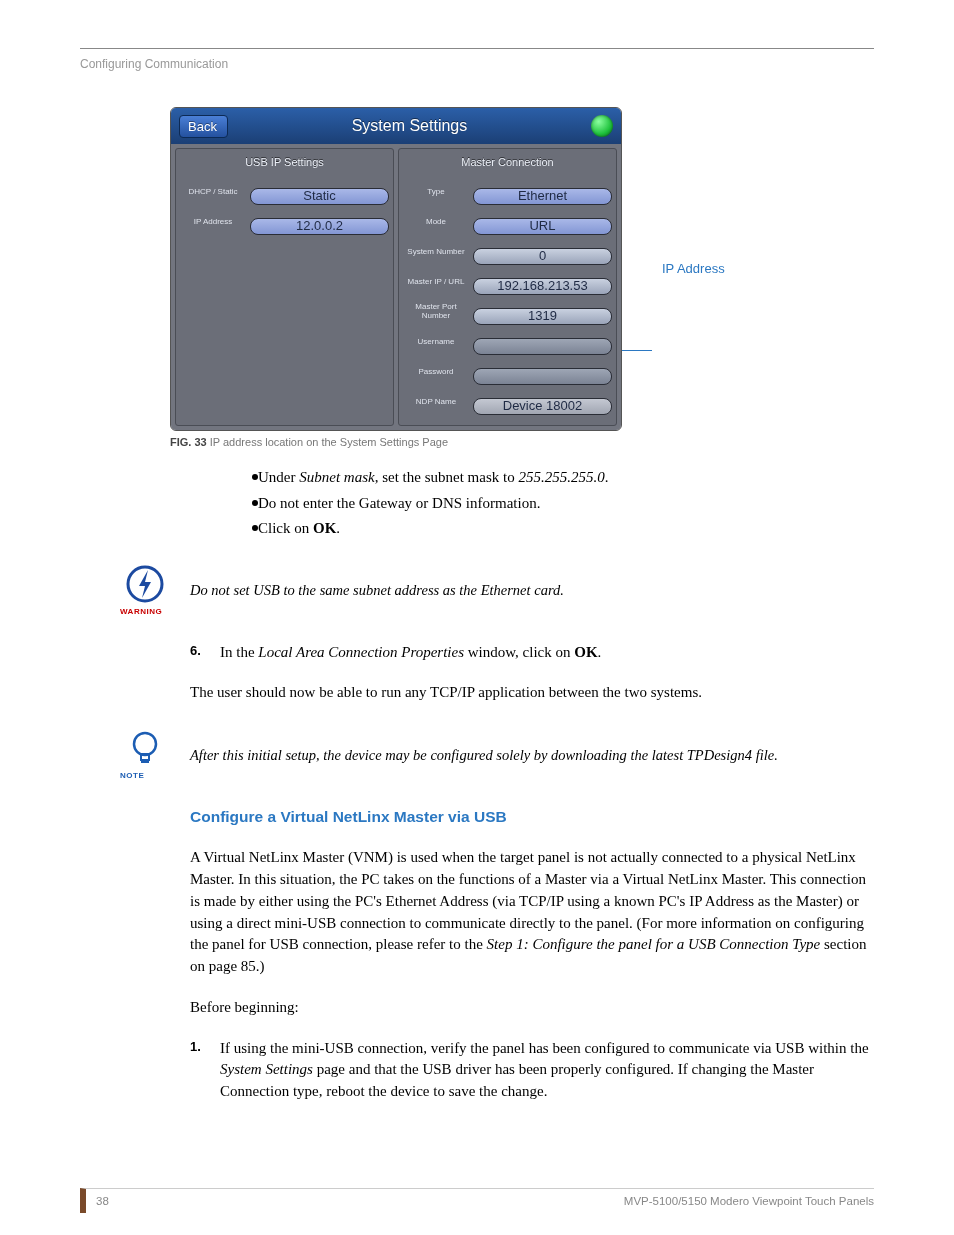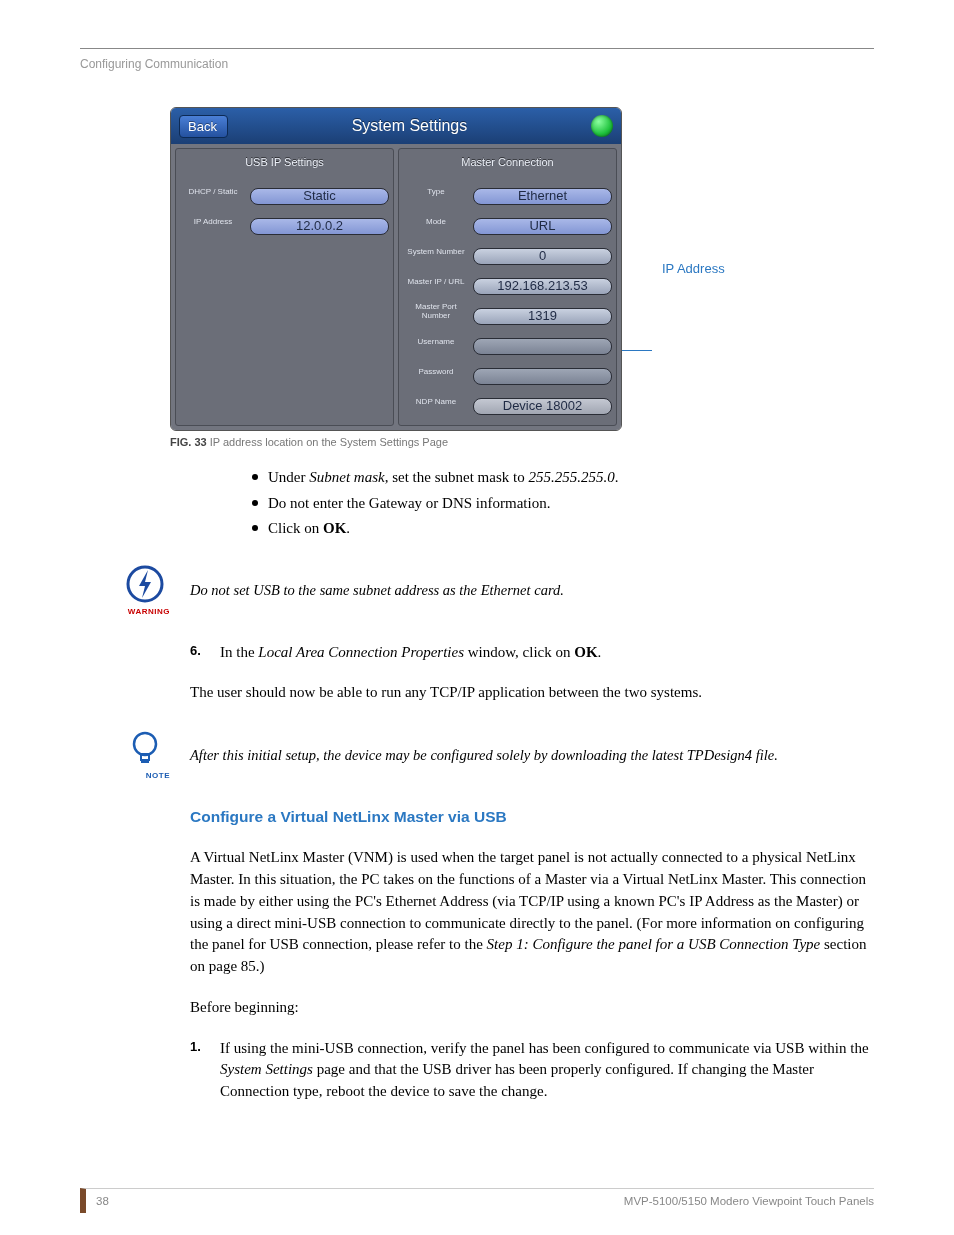--- a/index.html
+++ b/index.html
@@ -136,31 +136,31 @@
   .fig-cap {
     font-family: Arial, sans-serif;
     font-size: 11px;
     color: #777;
     margin-left: -20px;
     margin-bottom: 16px;
   }
   .fig-cap b { color:#444; }
   .bullets { margin-left: 62px; }
   .bullets .item {
-    display:flex; gap:10px; margin: 4px 0;
+    display:flex; gap:0; margin: 4px 0;
   }
   .bullets .dot {
     width:6px;height:6px;border-radius:50%;background:#000;
     margin-top:7px; flex-shrink:0;
   }
   .sidecall {
     display:flex; gap: 20px; align-items:center;
     margin: 24px 0 24px -70px;
   }
-  .badge { width:50px; text-align:right; }
+  .badge { width:50px; text-align:left; }
   .badge svg { width:40px; height:40px; display:block; margin:0 auto; }
   .badge .badge-label {
     font-family: Arial, sans-serif;
     font-size: 8px;
     font-weight: bold;
     letter-spacing: .5px;
     margin-top:2px;
   }
   .warn .badge-label { color:#c80000; }
   .note .badge-label { color:#1c5db3; }

